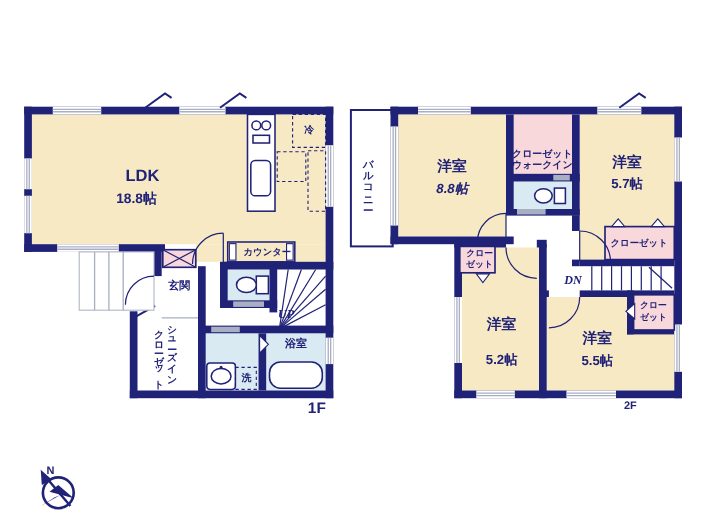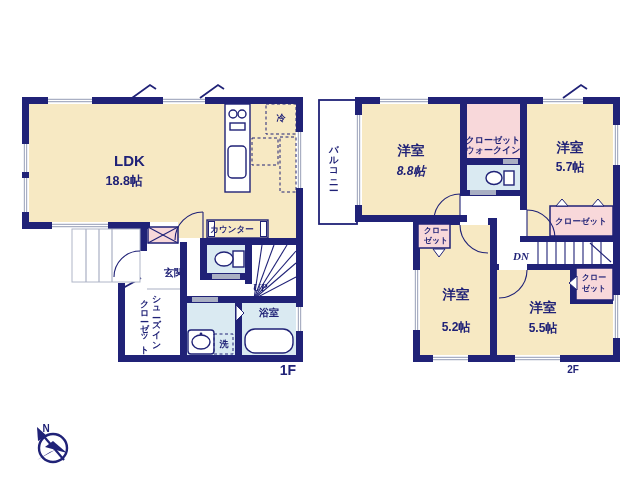--- a/index.html
+++ b/index.html
@@ -291,24 +291,24 @@
       <line x1="64" y1="460" x2="41" y2="433" stroke="#202277" stroke-width="2.2"></line>
       <polygon points="37,427 47,436 38,441" fill="#202277"></polygon>
       <polygon points="45,447 67,453 53,441" fill="#202277"></polygon>
       <polygon points="50,452 37,460 55,450" fill="#202277"></polygon>
     </g>
   </svg>
 
 
   <div class="lbl" style="left:124px;top:160px;font-size:15px;padding-left:11px;">LDK</div>
   <div class="lbl" style="left:124px;top:181px;font-size:12.5px;">18.8帖</div>
-  <div class="lbl" style="left:174px;top:261px;font-size:10px;margin-top:12px;">玄関</div>
+  <div class="lbl" style="left:163px;top:261px;font-size:10px;">玄関</div>
   <div class="lbl vert" style="left:156px;top:318px;font-size:9px;">シューズイン</div>
   <div class="lbl vert" style="left:144px;top:322px;font-size:9px;">クローゼット</div>
-  <div class="lbl" style="left:232px;top:229px;font-size:8.5px;">カウンター</div>
+  <div class="lbl" style="left:243px;top:229px;font-size:8.5px;">カウンター</div>
   <div class="lbl" style="left:281px;top:118px;font-size:9px;">冷</div>
   <div class="lbl" style="left:224px;top:344px;font-size:9px;">洗</div>
   <div class="lbl" style="left:269px;top:313px;font-size:10px;">浴室</div>
   <div class="lbl italic" style="left:260px;top:287px;font-size:11px;font-weight:bold;">UP</div>
   <div class="lbl" style="left:288px;top:370px;font-size:14px;">1F</div>
 
   <div class="lbl vert" style="left:334px;top:162px;font-size:9.5px;">バルコニー</div>
   <div class="lbl" style="left:411px;top:151px;font-size:13.5px;">洋室</div>
   <div class="lbl" style="left:411px;top:171px;font-size:12px;font-style:italic;">8.8帖</div>
   <div class="lbl" style="left:493px;top:126px;font-size:9px;margin-top:24px;">ウォークイン</div>

